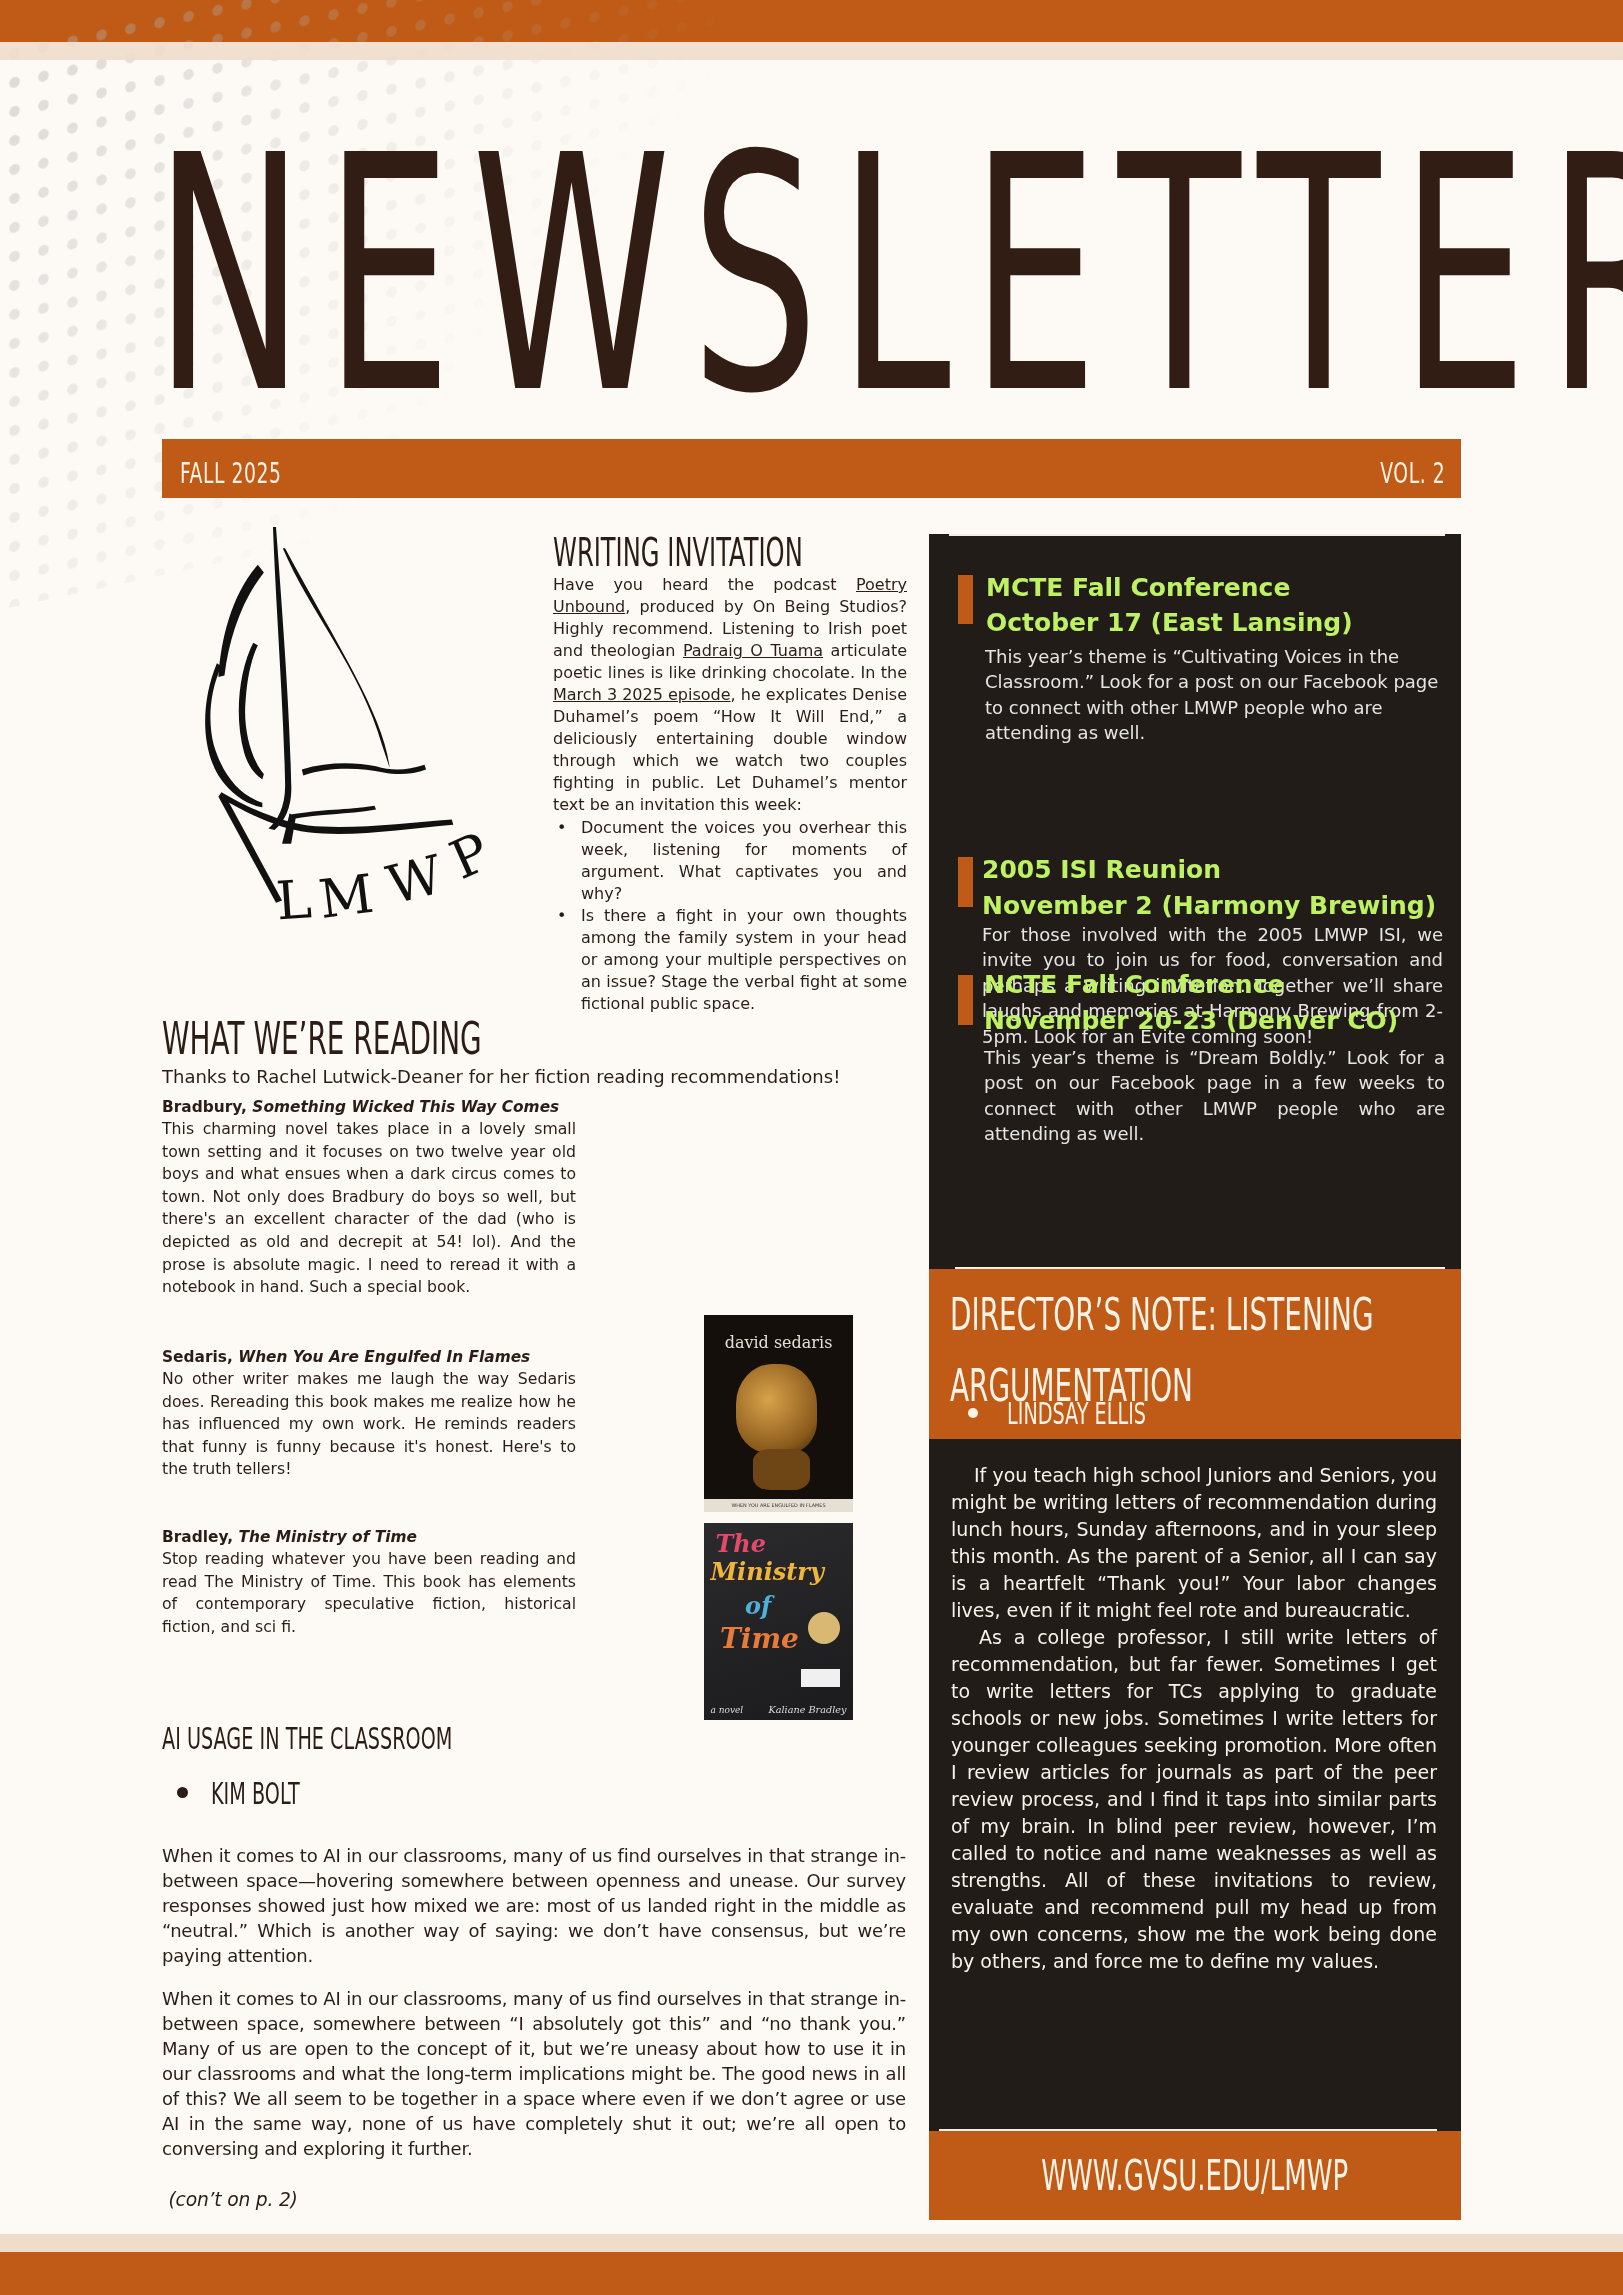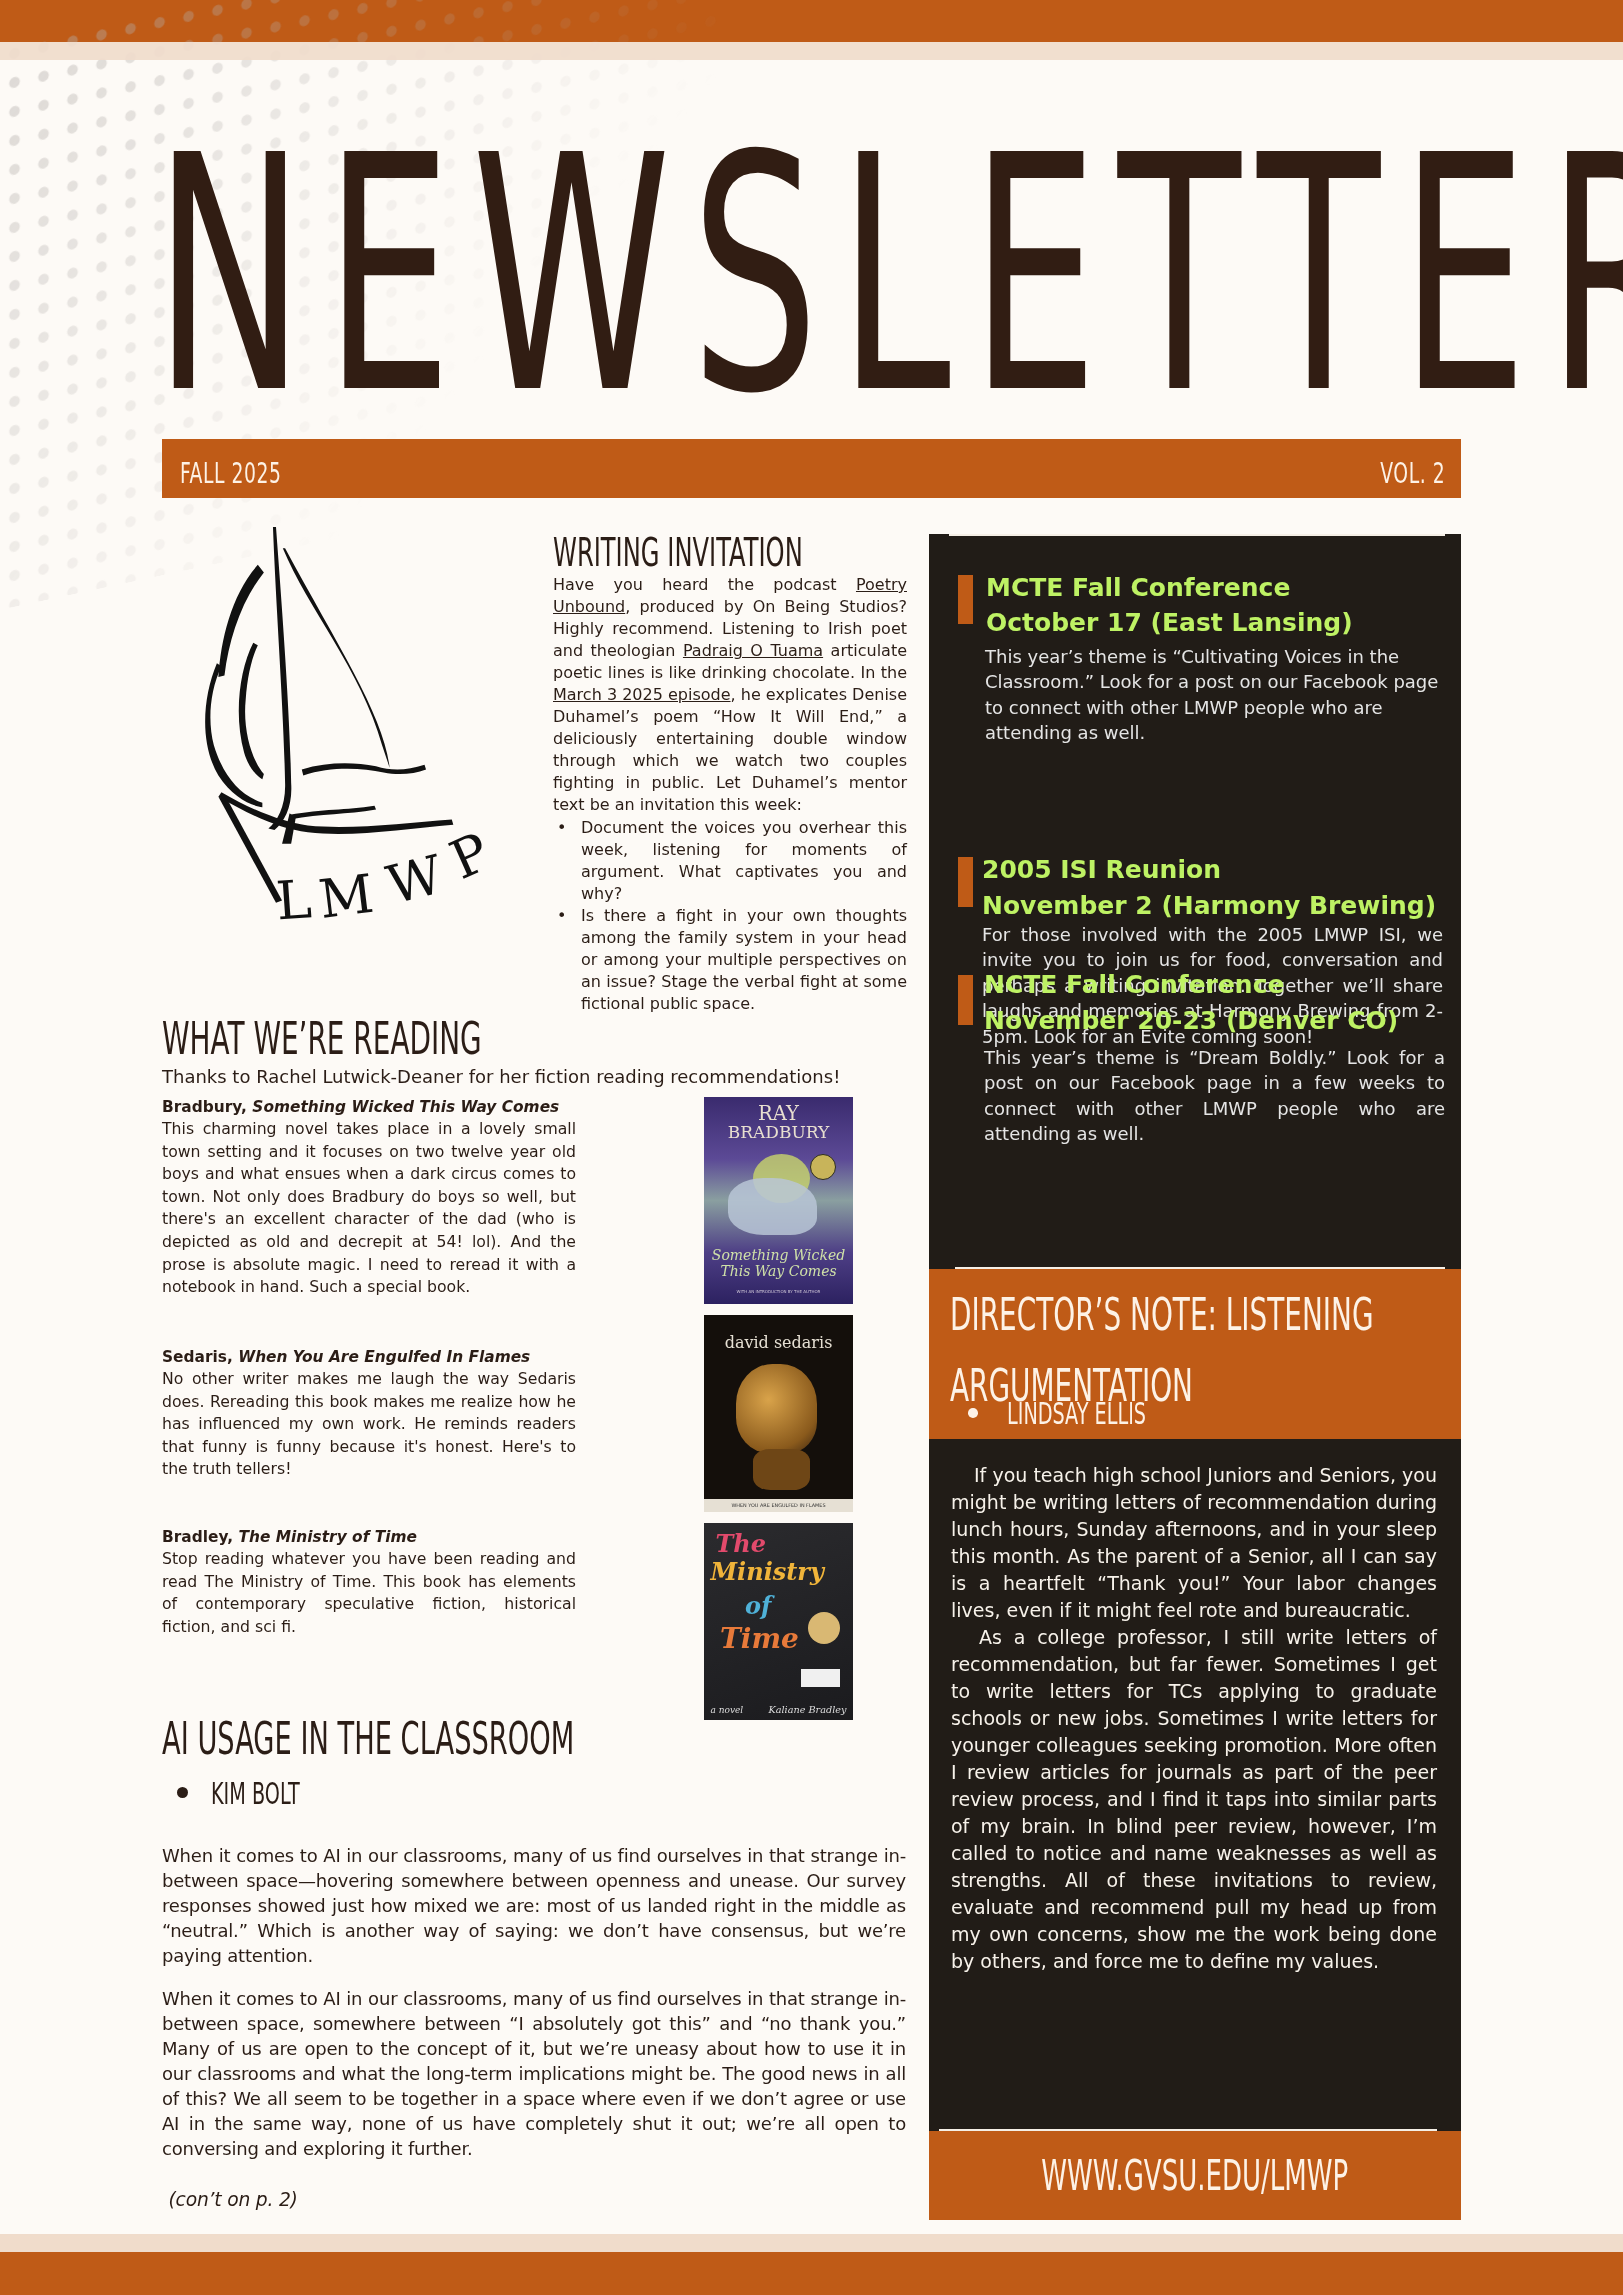--- a/index.html
+++ b/index.html
@@ -67,21 +67,21 @@
   .reading h2 { font-size: 45px; line-height: 45px; height: 47px; }
   .reading .thanks { font-size: 18px; line-height: 24px; margin-top: 1.6px; }
   .book { position: absolute; left: 0; width: 414px; }
   .book .book-title { font-size: 15.4px; font-weight: bold; line-height: 21px; }
   .book .book-title em { font-style: italic; }
   .book p { font-size: 15.7px; line-height: 22.6px; text-align: justify; }
   .cover { position: absolute; left: 542px; width: 149px; }
 
   
   .ai { position: absolute; left: 162px; top: 1714px; width: 744px; }
-  .ai h2 { font-size: 44px; line-height: 49px; height: 52px; text-decoration: underline; }
+  .ai h2 { font-size: 31px; line-height: 49px; height: 52px; text-decoration: underline; }
   .ai .byline { display: flex; align-items: center; margin-top: 8px; height: 37px; }
   .ai .byline .dot { width: 11.4px; height: 11.4px; border-radius: 50%; background: #2b1d16; margin: 0 23px 0 14.6px; }
   .ai .byline .name { font-size: 31px; }
   .ai p { font-size: 18px; line-height: 25px; text-align: justify; letter-spacing: -0.2px; }
   .ai .p1 { margin-top: 32px; }
   .ai .p2 { margin-top: 18px; }
   .ai .cont { margin-top: 26px; font-style: italic; font-size: 18.7px; padding-left: 6.5px; }
 
   
   .rc { position: absolute; left: 929px; top: 534px; width: 532px; }
@@ -152,30 +152,20 @@
 </section>
 
 <section class="reading">
   <h2><span class="display">WHAT WE’RE READING</span></h2>
   <div class="thanks">Thanks to Rachel Lutwick-Deaner for her fiction reading recommendations!</div>
 
   <div class="book" style="top:81px">
     <div class="book-title"><span>Bradbury, </span><em>Something Wicked This Way Comes</em></div>
     <p>This charming novel takes place in a lovely small town setting and it focuses on two twelve year old boys and what ensues when a dark circus comes to town. Not only does Bradbury do boys so well, but there's an excellent character of the dad (who is depicted as old and decrepit at 54! lol). And the prose is absolute magic. I need to reread it with a notebook in hand. Such a special book.</p>
   </div>
-  <div class="cover" style="top:81px;height:207px;background:linear-gradient(180deg,#3a2b6e 0%,#5c4a96 30%,#8a9fa0 50%,#4e3f86 75%,#2c2160 100%);">
-    <div style="position:absolute;left:0;right:0;top:6.5px;text-align:center;color:#e8dfd0;font-family:'DejaVu Serif',serif;font-size:19.5px;line-height:19.5px;">RAY</div>
-    <div style="position:absolute;left:0;right:0;top:26px;text-align:center;color:#e8dfd0;font-family:'DejaVu Serif',serif;font-size:17px;line-height:19.5px;">BRADBURY</div>
-    <div style="position:absolute;left:49px;top:57px;width:57px;height:49px;border-radius:50%;background:#c9d66b;opacity:0.8;"></div>
-    <div style="position:absolute;left:106px;top:57px;width:26px;height:26px;border-radius:50%;background:#c8b45a;border:1.6px solid #2d2d20;"></div>
-    <div style="position:absolute;left:24px;top:81px;width:89px;height:57px;border-radius:40% 50% 30% 40%;background:#b9c6d6;opacity:0.85;"></div>
-    <div style="position:absolute;left:0;right:0;top:150px;text-align:center;color:#cfe0a8;font-family:'DejaVu Serif',serif;font-style:italic;font-size:14px;line-height:16px;">Something Wicked</div>
-    <div style="position:absolute;left:0;right:0;top:166px;text-align:center;color:#cfe0a8;font-family:'DejaVu Serif',serif;font-style:italic;font-size:14px;line-height:16px;">This Way Comes</div>
-    <div style="position:absolute;left:0;right:0;top:192px;text-align:center;color:#d0c8d8;font-size:4px;">WITH AN INTRODUCTION BY THE AUTHOR</div>
-  </div>
 
   <div class="book" style="top:331px">
     <div class="book-title"><span>Sedaris, </span><em>When You Are Engulfed In Flames</em></div>
     <p>No other writer makes me laugh the way Sedaris does. Rereading this book makes me realize how he has influenced my own work. He reminds readers that funny is funny because it's honest. Here's to the truth tellers!</p>
   </div>
   <div class="cover" style="top:299px;height:197px;background:#140f0b;">
     <div style="position:absolute;left:0;right:0;top:18px;text-align:center;color:#e6e0d4;font-family:'DejaVu Serif',serif;font-size:16px;">david sedaris</div>
     <div style="position:absolute;left:32px;top:49px;width:81px;height:89px;border-radius:45% 45% 35% 40%;background:radial-gradient(circle at 40% 40%,#d9a34a,#8a5a1c 70%,#3a2410 100%);"></div>
     <div style="position:absolute;left:49px;top:134px;width:57px;height:41px;border-radius:30%;background:#6e4616;"></div>
     <div style="position:absolute;left:0;right:0;bottom:0;height:13px;background:#e6e0d4;color:#333;font-size:4.9px;text-align:center;line-height:13px;">WHEN YOU ARE ENGULFED IN FLAMES</div>

